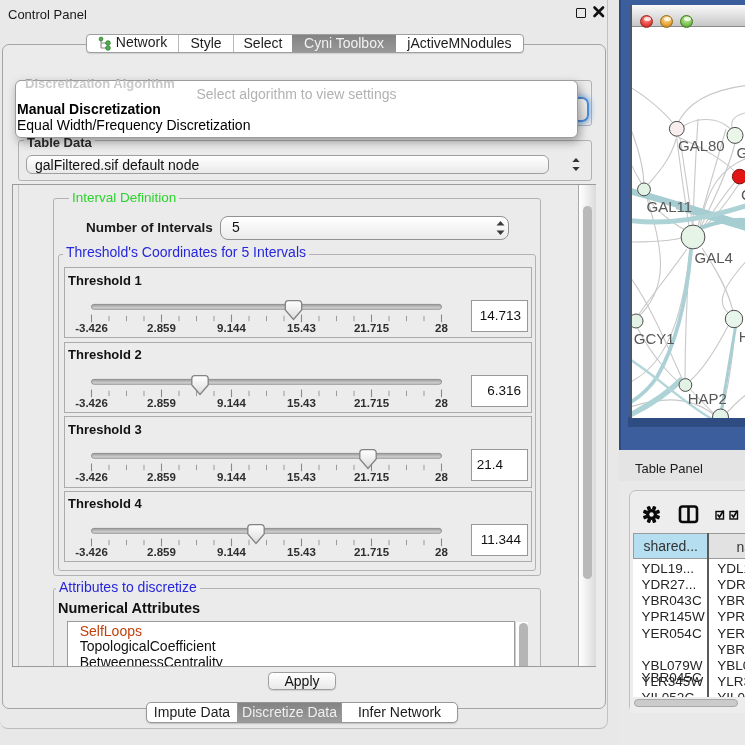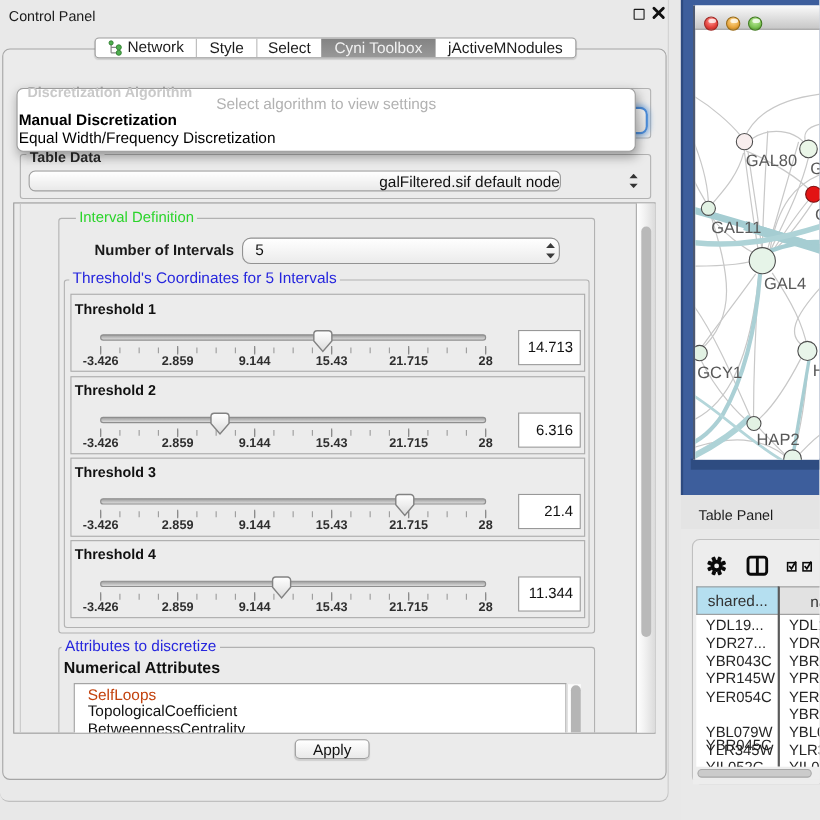--- a/index.html
+++ b/index.html
@@ -159,21 +159,21 @@
 <div style="font-size:14px;color:#1c1c1c;line-height:17.5px;white-space:nowrap;text-align:center;width:54px;">Style</div>
 <div style="width:1px;background:#b9b9b9;"></div>
 <div style="font-size:14px;color:#1c1c1c;line-height:17.5px;white-space:nowrap;text-align:center;width:58px;">Select</div>
 <div style="font-size:14px;color:#1c1c1c;line-height:17.5px;white-space:nowrap;text-align:center;width:104px;background:linear-gradient(#838383,#989898);color:#f2f2f2;">Cyni Toolbox</div>
 <div style="font-size:14px;color:#1c1c1c;line-height:17.5px;white-space:nowrap;text-align:center;width:127px;">jActiveMNodules</div>
 </div>
 <div class="abs" style="left:18px;top:80px;width:574px;height:46px;border:1px solid #b2b2b2;border-radius:3px;"></div>
 <div class="abs" style="left:558px;top:96.5px;width:31px;height:25px;background:linear-gradient(#f5f5f5,#dfdfdf);border:2.5px solid #4c8cd8;border-radius:7px;box-shadow:0 0 5px 2px rgba(79,143,217,0.55);"></div>
 <div class="abs" style="left:18px;top:140px;width:574px;height:41px;border:1px solid #b2b2b2;border-radius:3px;"></div>
 <div class="abs b" style="left:24px;top:135px;font-size:13px;color:#2a2a2a;background:#e9e9e9;padding:0 3px;">Table Data</div>
-<div class="abs" style="left:26px;top:154.5px;width:484px;height:19.5px;background:linear-gradient(#ffffff,#f2f2f2 60%,#e9e9e9);border:1px solid #9f9f9f;border-radius:6px;font-size:14px;color:#111;line-height:19px;padding-left:8px;text-align:right;">galFiltered.sif default node</div>
+<div class="abs" style="left:26px;top:154.5px;width:523px;height:19.5px;background:linear-gradient(#ffffff,#f2f2f2 60%,#e9e9e9);border:1px solid #9f9f9f;border-radius:6px;font-size:14px;color:#111;line-height:19px;padding-left:8px;">galFiltered.sif default node</div>
 <svg class="abs" style="left:571px;top:157.5px;" width="10" height="13">
       <path d="M 5,0 L 8.7,4 L 1.3,4 Z" fill="#333"></path>
       <path d="M 5,13 L 8.7,9 L 1.3,9 Z" fill="#333"></path>
     </svg>
 <div class="abs" style="left:12px;top:184px;width:584px;height:483px;background:#ebebeb;border:1px solid #9b9b9b;"></div>
 <div class="abs" style="left:17.7px;top:185px;width:1px;height:481px;background:#c9c9c9;"></div>
 <div class="abs" style="left:13px;top:185px;width:564px;height:481px;overflow:hidden;">
 <div class="abs" style="left:40px;top:12.5px;width:488px;height:378px;border:1px solid #b2b2b2;border-radius:3px;"></div>
 <div class="abs" style="left:56px;top:4.8px;font-size:13.5px;color:#2bd42b;background:#ebebeb;padding:0 3px;">Interval Definition</div>
 <div class="abs b" style="left:73px;top:35.0px;font-size:13.5px;color:#1a1a1a;">Number of Intervals</div>
@@ -251,21 +251,21 @@
         <path d="M 27.50,48.8 L 27.50,54.2 M 45.00,48.8 L 45.00,54.2 M 62.50,48.8 L 62.50,54.2 M 80.00,48.8 L 80.00,54.2 M 97.50,48.8 L 97.50,54.2 M 115.00,48.8 L 115.00,54.2 M 132.50,48.8 L 132.50,54.2 M 150.00,48.8 L 150.00,54.2 M 167.50,48.8 L 167.50,54.2 M 185.00,48.8 L 185.00,54.2 M 202.50,48.8 L 202.50,54.2 M 220.00,48.8 L 220.00,54.2 M 237.50,48.8 L 237.50,54.2 M 255.00,48.8 L 255.00,54.2 M 272.50,48.8 L 272.50,54.2 M 290.00,48.8 L 290.00,54.2 M 307.50,48.8 L 307.50,54.2 M 325.00,48.8 L 325.00,54.2 M 342.50,48.8 L 342.50,54.2 M 360.00,48.8 L 360.00,54.2 M 377.50,48.8 L 377.50,54.2" stroke="#9b9b9b" stroke-width="1"></path>
         <path d="M 27.50,47.5 L 27.50,55.2 M 97.50,47.5 L 97.50,55.2 M 167.50,47.5 L 167.50,55.2 M 237.50,47.5 L 237.50,55.2 M 307.50,47.5 L 307.50,55.2 M 377.50,47.5 L 377.50,55.2" stroke="#8a8a8a" stroke-width="1.1"></path>
         <path d="M 298.80,33.6 h 10.4 a 3,3 0 0 1 3,3 v 6.3 L 304.00,52.5 L 295.80,42.9 v -6.3 a 3,3 0 0 1 3,-3 Z" fill="url(#th2)" stroke="#828282" stroke-width="1.3"></path>
         <text x="27.5" y="64.8" font-size="11.5" font-weight="bold" fill="#2e2e2e" text-anchor="middle" font-family="Liberation Sans">-3.426</text>
         <text x="97.5" y="64.8" font-size="11.5" font-weight="bold" fill="#2e2e2e" text-anchor="middle" font-family="Liberation Sans">2.859</text>
         <text x="167.5" y="64.8" font-size="11.5" font-weight="bold" fill="#2e2e2e" text-anchor="middle" font-family="Liberation Sans">9.144</text>
         <text x="237.5" y="64.8" font-size="11.5" font-weight="bold" fill="#2e2e2e" text-anchor="middle" font-family="Liberation Sans">15.43</text>
         <text x="307.5" y="64.8" font-size="11.5" font-weight="bold" fill="#2e2e2e" text-anchor="middle" font-family="Liberation Sans">21.715</text>
         <text x="377.5" y="64.8" font-size="11.5" font-weight="bold" fill="#2e2e2e" text-anchor="middle" font-family="Liberation Sans">28</text>
       </svg>
-<div class="abs" style="left:458.0px;top:264.4px;width:57px;height:32px;background:#fff;border:1px solid #989898;font-size:13.5px;color:#111;text-align:right;line-height:30px;padding-right:6px;">21.4</div>
+<div class="abs" style="left:458.0px;top:264.4px;width:57px;height:32px;background:#fff;border:1px solid #989898;font-size:13.5px;color:#111;text-align:right;line-height:30px;padding-right:24px;">21.4</div>
 <div class="abs" style="left:50.5px;top:305.6px;width:468px;height:71.3px;background:#ececec;border:1px solid #ababab;"></div>
 <div class="abs b" style="left:55.0px;top:311.1px;font-size:13px;color:#111;">Threshold 4</div>
 <svg class="abs" style="left:50.5px;top:305.6px;" width="468" height="71" viewBox="0 0 468 71">
         <rect x="27.5" y="37.4" width="350" height="4.8" rx="2.4" fill="url(#tg3)" stroke="#8e8e8e" stroke-width="1"></rect>
         <defs>
           <linearGradient id="tg3" x1="0" y1="0" x2="0" y2="1">
             <stop offset="0" stop-color="#9a9a9a"></stop>
             <stop offset="1" stop-color="#e2e2e2"></stop>
           </linearGradient>
           <linearGradient id="th3" x1="0" y1="0" x2="0" y2="1">
@@ -290,20 +290,25 @@
 <div class="abs" style="left:54px;top:436.0px;width:448px;height:60px;background:#fff;border:1px solid #9b9b9b;"></div>
 <div class="abs" style="left:66.7px;top:438.3px;font-size:14px;color:#c2410c;">SelfLoops</div>
 <div class="abs" style="left:66.7px;top:453.4px;font-size:14px;color:#111;">TopologicalCoefficient</div>
 <div class="abs" style="left:66.7px;top:468.5px;font-size:14px;color:#111;">BetweennessCentrality</div>
 <div class="abs" style="left:502px;top:436.5px;width:13px;height:59px;background:#fdfdfd;border-left:1px solid #cfcfcf;"></div>
 <div class="abs" style="left:505.5px;top:437.5px;width:9px;height:56px;background:#b5b5b5;border-radius:4.5px;"></div>
 </div>
 <div class="abs" style="left:577.5px;top:185px;width:18px;height:481px;background:linear-gradient(90deg,#ffffff,#f2f2f2 40%,#dadada);border-left:1px solid #a8a8a8;"></div>
 <div class="abs" style="left:582.5px;top:206px;width:9px;height:373px;background:#b9b9b9;border-radius:4.5px;"></div>
 <div class="abs" style="left:268px;top:671.5px;width:68px;height:18px;background:linear-gradient(#ffffff,#e9e9e9);border:1px solid #9e9e9e;border-radius:4.5px;font-size:14px;color:#111;text-align:center;line-height:16.5px;box-shadow:0 1px 1px rgba(0,0,0,0.12);">Apply</div>
+<div class="abs" style="left:146px;top:702px;height:21px;background:#fff;border:1px solid #979797;border-radius:5px;box-shadow:0 1px 1.5px rgba(0,0,0,0.18);display:flex;overflow:hidden;">
+<div style="font-size:14px;color:#1c1c1c;line-height:19.5px;white-space:nowrap;text-align:center;width:90px;">Impute Data</div>
+<div style="font-size:14px;color:#1c1c1c;line-height:19.5px;white-space:nowrap;text-align:center;width:105px;background:linear-gradient(#848484,#9b9b9b);color:#efefef;border-left:1px solid #979797;border-right:1px solid #979797;">Discretize Data</div>
+<div style="font-size:14px;color:#1c1c1c;line-height:19.5px;white-space:nowrap;text-align:center;width:115px;">Infer Network</div>
+</div>
 <div class="abs" style="left:15px;top:80px;width:563px;height:58px;background:#fff;border:1px solid #9c9c9c;border-radius:6px;box-shadow:2px 4px 10px rgba(0,0,0,0.35);"></div>
 <div class="abs b" style="left:25px;top:75.5px;font-size:13px;color:#c9c9c9;">Discretization Algorithm</div>
 <div class="abs" style="left:25px;top:75.5px;width:220px;height:4.5px;overflow:hidden;">
       <div class="b" style="font-size:13px;color:#9d9d9d;">Discretization Algorithm</div>
     </div>
 <div class="abs" style="left:15px;top:86px;width:563px;font-size:14px;color:#b2b2b2;text-align:center;">Select algorithm to view settings</div>
 <div class="abs b" style="left:17px;top:101px;font-size:14px;color:#000;">Manual Discretization</div>
 <div class="abs" style="left:17px;top:116.5px;font-size:14px;color:#000;">Equal Width/Frequency Discretization</div>
 </div>
 </body></html>

